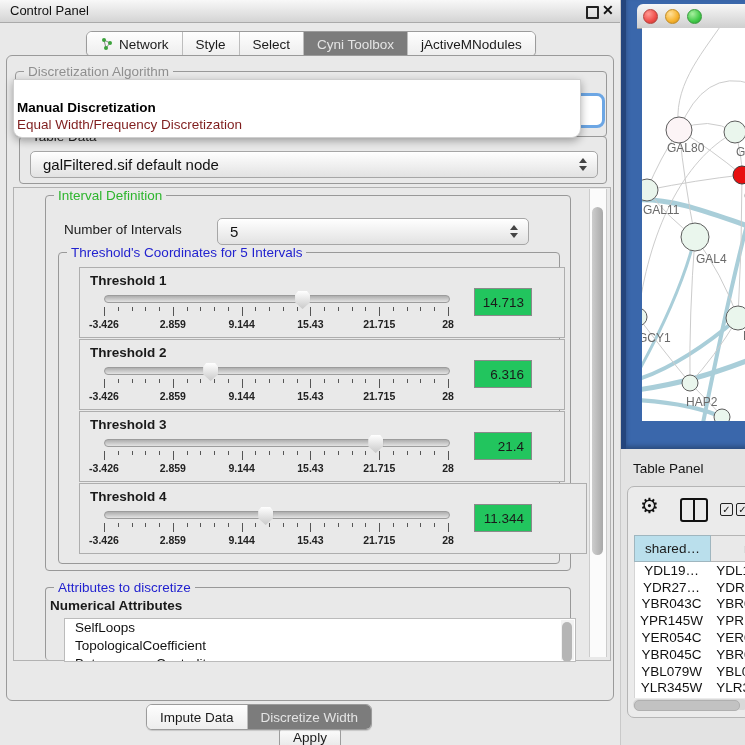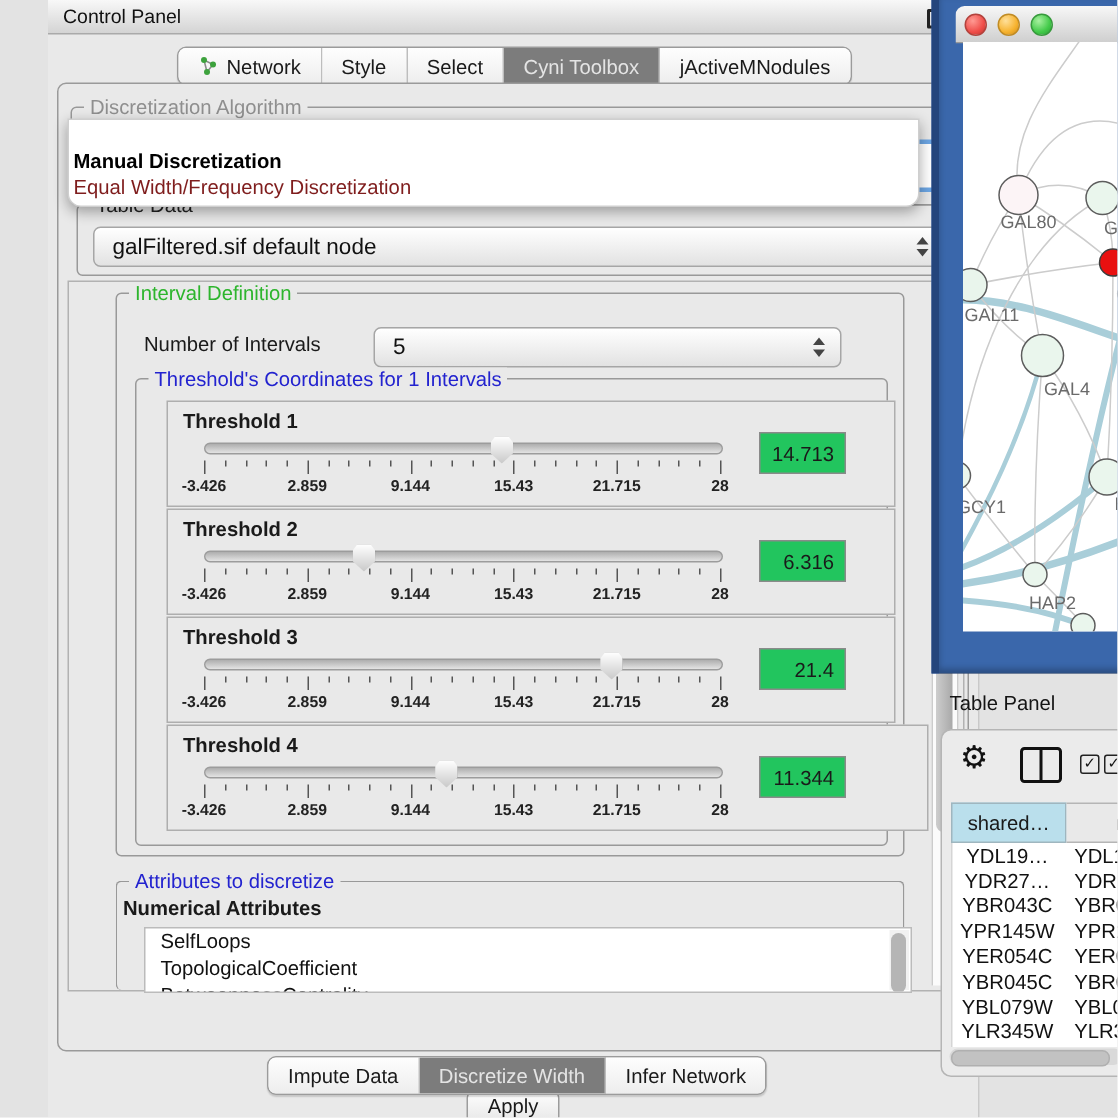--- a/index.html
+++ b/index.html
@@ -1,20 +1,20 @@
 <!DOCTYPE html>
 <html><head>
 <meta charset="utf-8">
 <style>
   html,body{margin:0;padding:0;}
   #root{position:relative;width:745px;height:745px;background:#e3e3e3;
         font-family:"Liberation Sans",sans-serif;font-size:13px;color:#1a1a1a;
         overflow:hidden;-webkit-user-select:none;}
   
-  .control-panel{position:absolute;left:0;top:0;width:620px;height:745px;background:#e9e9e9;border-right:1px solid #c9c9c9;margin-left:32px;}
+  .control-panel{position:absolute;left:0;top:0;width:620px;height:745px;background:#e9e9e9;border-right:1px solid #c9c9c9;}
   .cp-header{position:absolute;left:0;top:0;width:100%;height:22px;
              background:linear-gradient(#f8f8f8,#d4d4d4);border-bottom:1px solid #aaa;}
   .cp-title{position:absolute;left:10px;top:3px;font-size:13px;color:#111;}
   .float-icon{position:absolute;left:586px;top:6px;width:9px;height:9px;border:2px solid #222;border-radius:1px;}
   .close-icon{position:absolute;left:602px;top:2px;font-size:14px;font-weight:bold;color:#111;}
   
   .tabstrip{position:absolute;display:flex;border:1px solid #9b9b9b;border-radius:6px;overflow:hidden;
             background:#fff;height:24px;box-shadow:0 1px 1px rgba(0,0,0,.15);}
   .tab{display:flex;align-items:center;gap:5px;padding:0 13px;font-size:13.5px;
        background:linear-gradient(#fefefe,#ededed);border-right:1px solid #bdbdbd;color:#1a1a1a;cursor:default;white-space:nowrap;}
@@ -175,21 +175,21 @@
         <div class="groupbox" style="left:31px;top:7px;width:524px;height:374px;">
           <span class="group-label lbl-green">Interval Definition</span>
 
           <span style="position:absolute;left:18px;top:26px;font-weight:normal;font-size:13.5px;">Number of Intervals</span>
           <div class="combo" style="left:171px;top:22px;width:310px;">
             <span class="combo-text">5</span>
             <span class="spinner"></span>
           </div>
 
           <div class="groupbox" style="left:12px;top:56px;width:500px;height:310px;">
-            <span class="group-label lbl-blue">Threshold's Coordinates for 1 Intervals</span>
+            <span class="group-label lbl-blue">Threshold's Coordinates for 5 Intervals</span>
 
             <div class="threshold-panel" style="top:14px;">
               <span class="th-label">Threshold 1</span>
               <div class="slider-zone">
                 <div class="track"></div>
                 <div class="thumb" style="left: calc(57.7197% - 7.5px);"></div>
                 <div class="ticks">
                     <div class="tick major" style="left: 0%;"></div>
                     <div class="tick" style="left: 4%;"></div>
                     <div class="tick" style="left: 8%;"></div>
@@ -386,23 +386,20 @@
 
       <div class="apply-btn">Apply</div>
     </div>
 
     <div class="tabstrip" id="bottom-tabs">
       <div class="tab">
           <span>Impute Data</span>
         </div>
       <div class="tab selected">
           <span>Discretize Width</span>
-        </div>
-      <div class="tab">
-          <span>Infer Network</span>
         </div>
     </div>
   </div>
 
   <div class="net-window">
     <div class="net-titlebar">
       <span class="light red"></span>
       <span class="light yellow"></span>
       <span class="light green"></span>
     </div>

